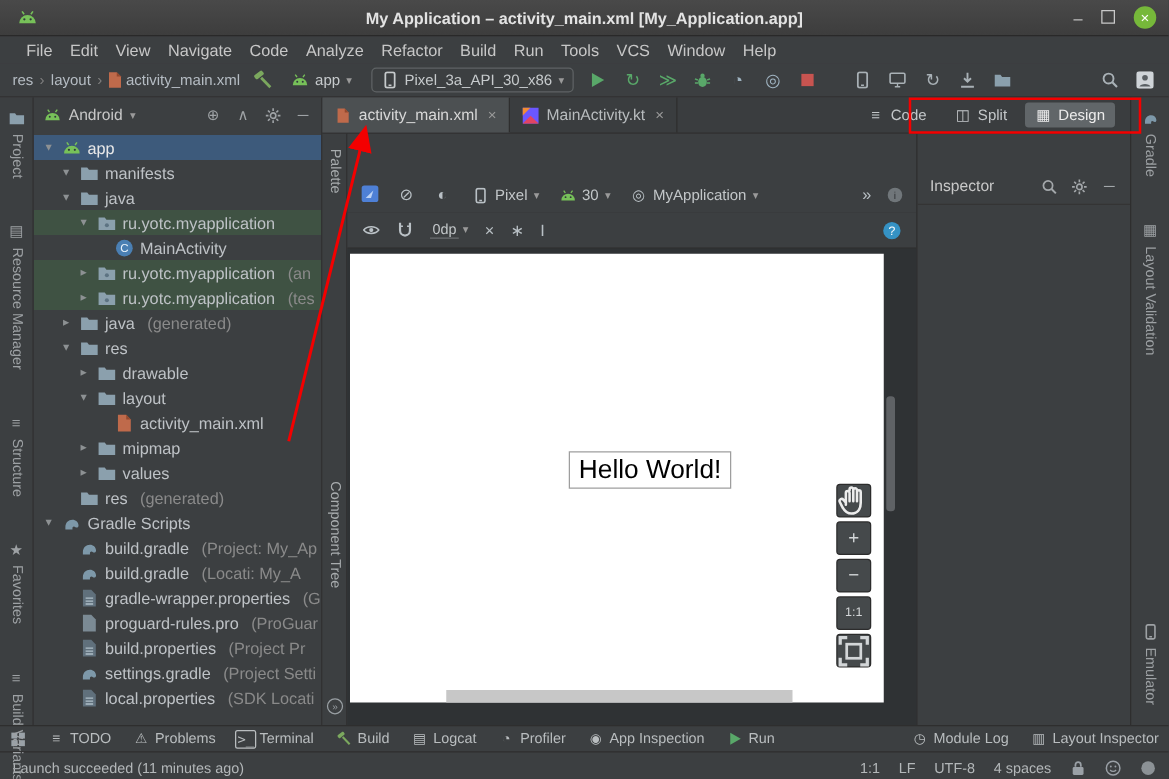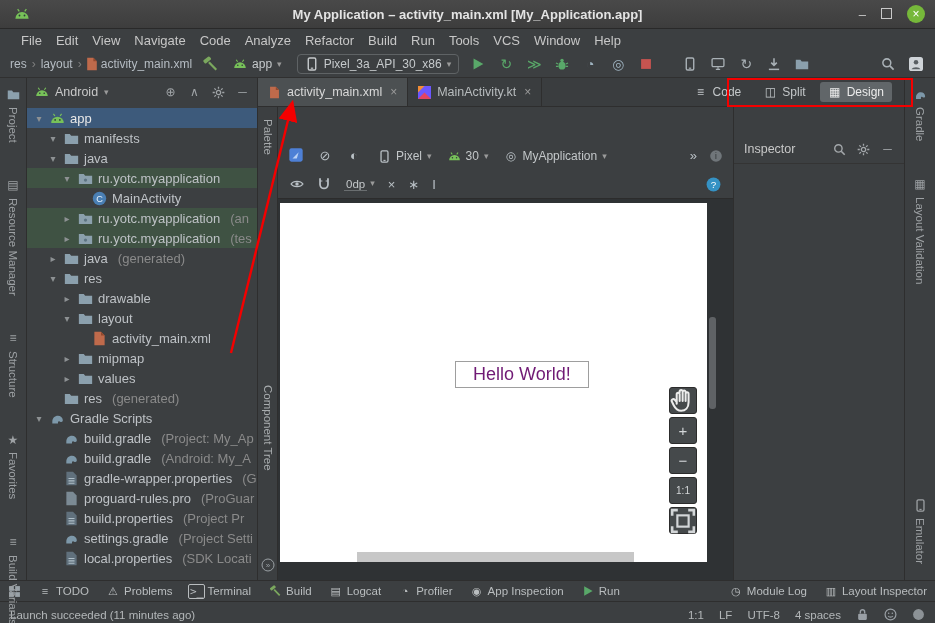--- a/index.html
+++ b/index.html
@@ -95,22 +95,22 @@
   .ov{color:#b9c0c5;font-size:13px}
   .dtool2{height:28px;display:flex;align-items:center;padding:0 12px;gap:15px;background:#3c3f41;border-bottom:1px solid #2c2c2c}
   .dt2item{display:inline-flex;gap:3px;color:#b9c0c5}
   .dt2item .g{font-size:13px}
   .dt2item svg{width:14px;height:14px}
   .dtext{color:#c3c7c9;font-size:11.5px;border-bottom:1px solid #6a6e70;padding:0 2px}
   .help{width:15px;height:15px}
 
   .canvas-region{flex:1;position:relative;background:#2f3234}
   .canvas{position:absolute;left:2px;top:4px;right:26px;bottom:18px;background:#fff}
-  .hello{position:absolute;left:41%;top:44%;color:#701a75;font-size:18px;border:1px solid #9e9e9e;
-         padding:2px 17px;background:#fff}
+  .hello{position:absolute;left:41%;top:44%;color:#000000;font-size:21px;border:1px solid #9e9e9e;
+         padding:2px 7px;background:#fff}
   .canvas-hbar{position:absolute;bottom:0;left:18%;width:65%;height:10px;background:#c7c7c7}
   .vscroll{position:absolute;right:17px;top:118px;width:7px;height:92px;background:#5f6265;border-radius:3px}
   .zoomctl{position:absolute;right:36px;bottom:46px;display:flex;flex-direction:column;gap:3px}
   .zbtn{width:26px;height:25px;background:#45494b;border:1px solid #2c2c2c;border-radius:3px;display:flex;
         align-items:center;justify-content:center;color:#d3d6d8;font-size:15px}
   .zbtn.small{font-size:10px}
 
   .attrs{width:170px;border-left:1px solid #2e2e2e;background:#3c3f41;display:flex;flex-direction:column}
   .attrs-spacer{height:28px}
   .attrs-header{height:28px;display:flex;align-items:center;padding:0 10px;gap:11px;border-bottom:1px solid #343434}
@@ -525,21 +525,21 @@
           <span class="tsuffix">(Project: My_Ap</span>
         </div>
         <div class="trow" style="padding-left: 20px;">
           <span class="chev-cell"></span>
           <span class="ticon">
             <svg viewBox="0 0 13 13">
               <path d="M2 9.4c0-3.2 2.1-5.2 4.9-5.2 2.3 0 4 1.6 4.2 3.7.1 1-.5 1.7-1.3 1.7-.9 0-1.2-.8-1.9-.8-.6 0-1 .5-1 1.1v1H2z" fill="#7d98a9"></path>
             </svg>
           </span>
           <span class="tlabel">build.gradle</span>
-          <span class="tsuffix">(Android: My_A</span>
+          <span class="tsuffix">(Locati: My_A</span>
         </div>
         <div class="trow" style="padding-left: 20px;">
           <span class="chev-cell"></span>
           <span class="ticon">
             <svg viewBox="0 0 12 14">
               <path d="M1.2.8h6.2l3.4 3.4v9H1.2z" fill="#60707c"></path>
               <path d="M3.2 7h5.6M3.2 9.2h5.6M3.2 11.4h5.6" stroke="#aebec8" stroke-width="1"></path>
             </svg>
           </span>
           <span class="tlabel">gradle-wrapper.properties</span>

